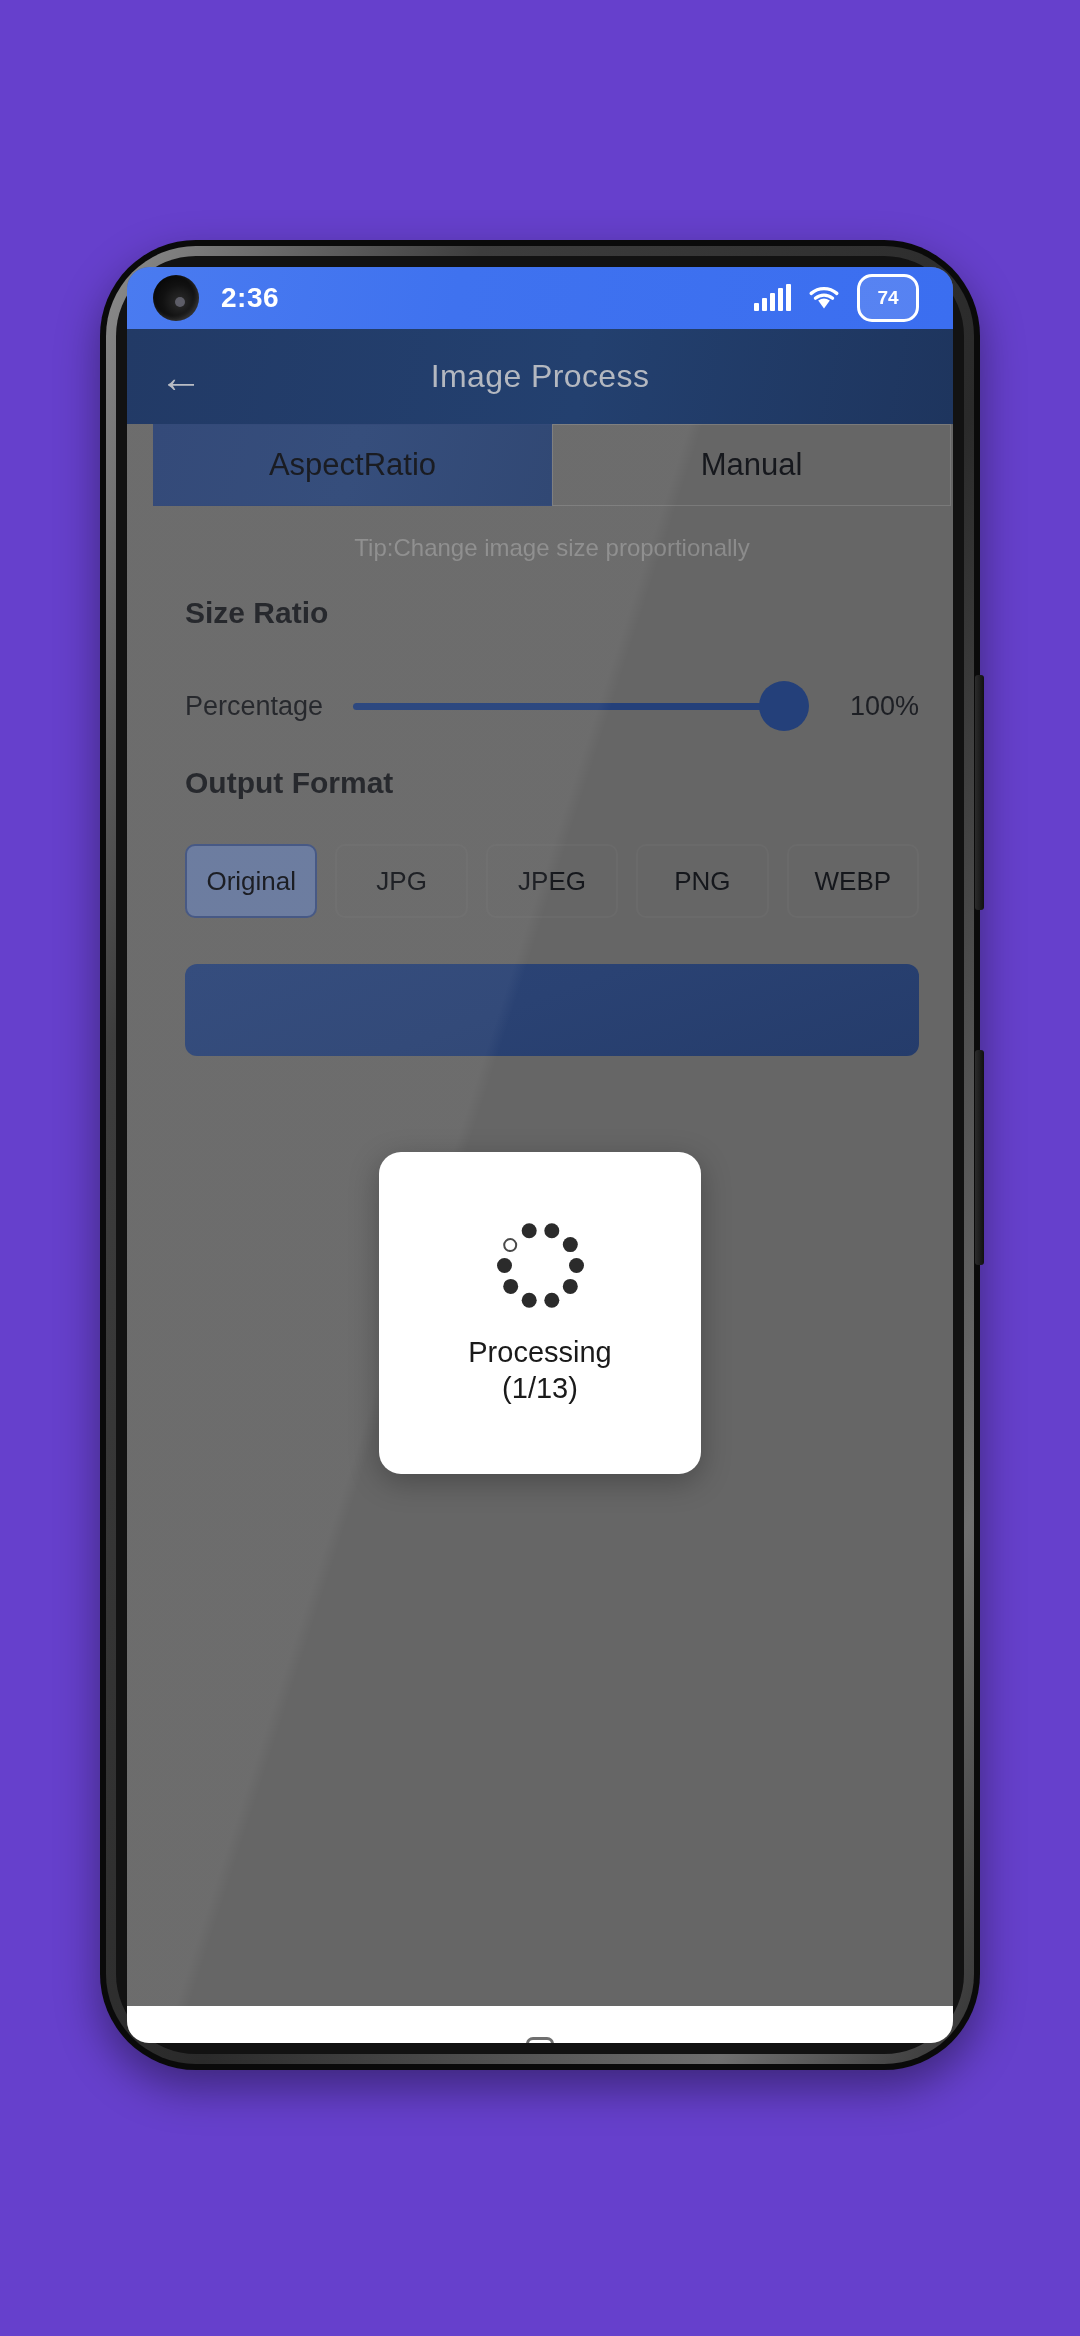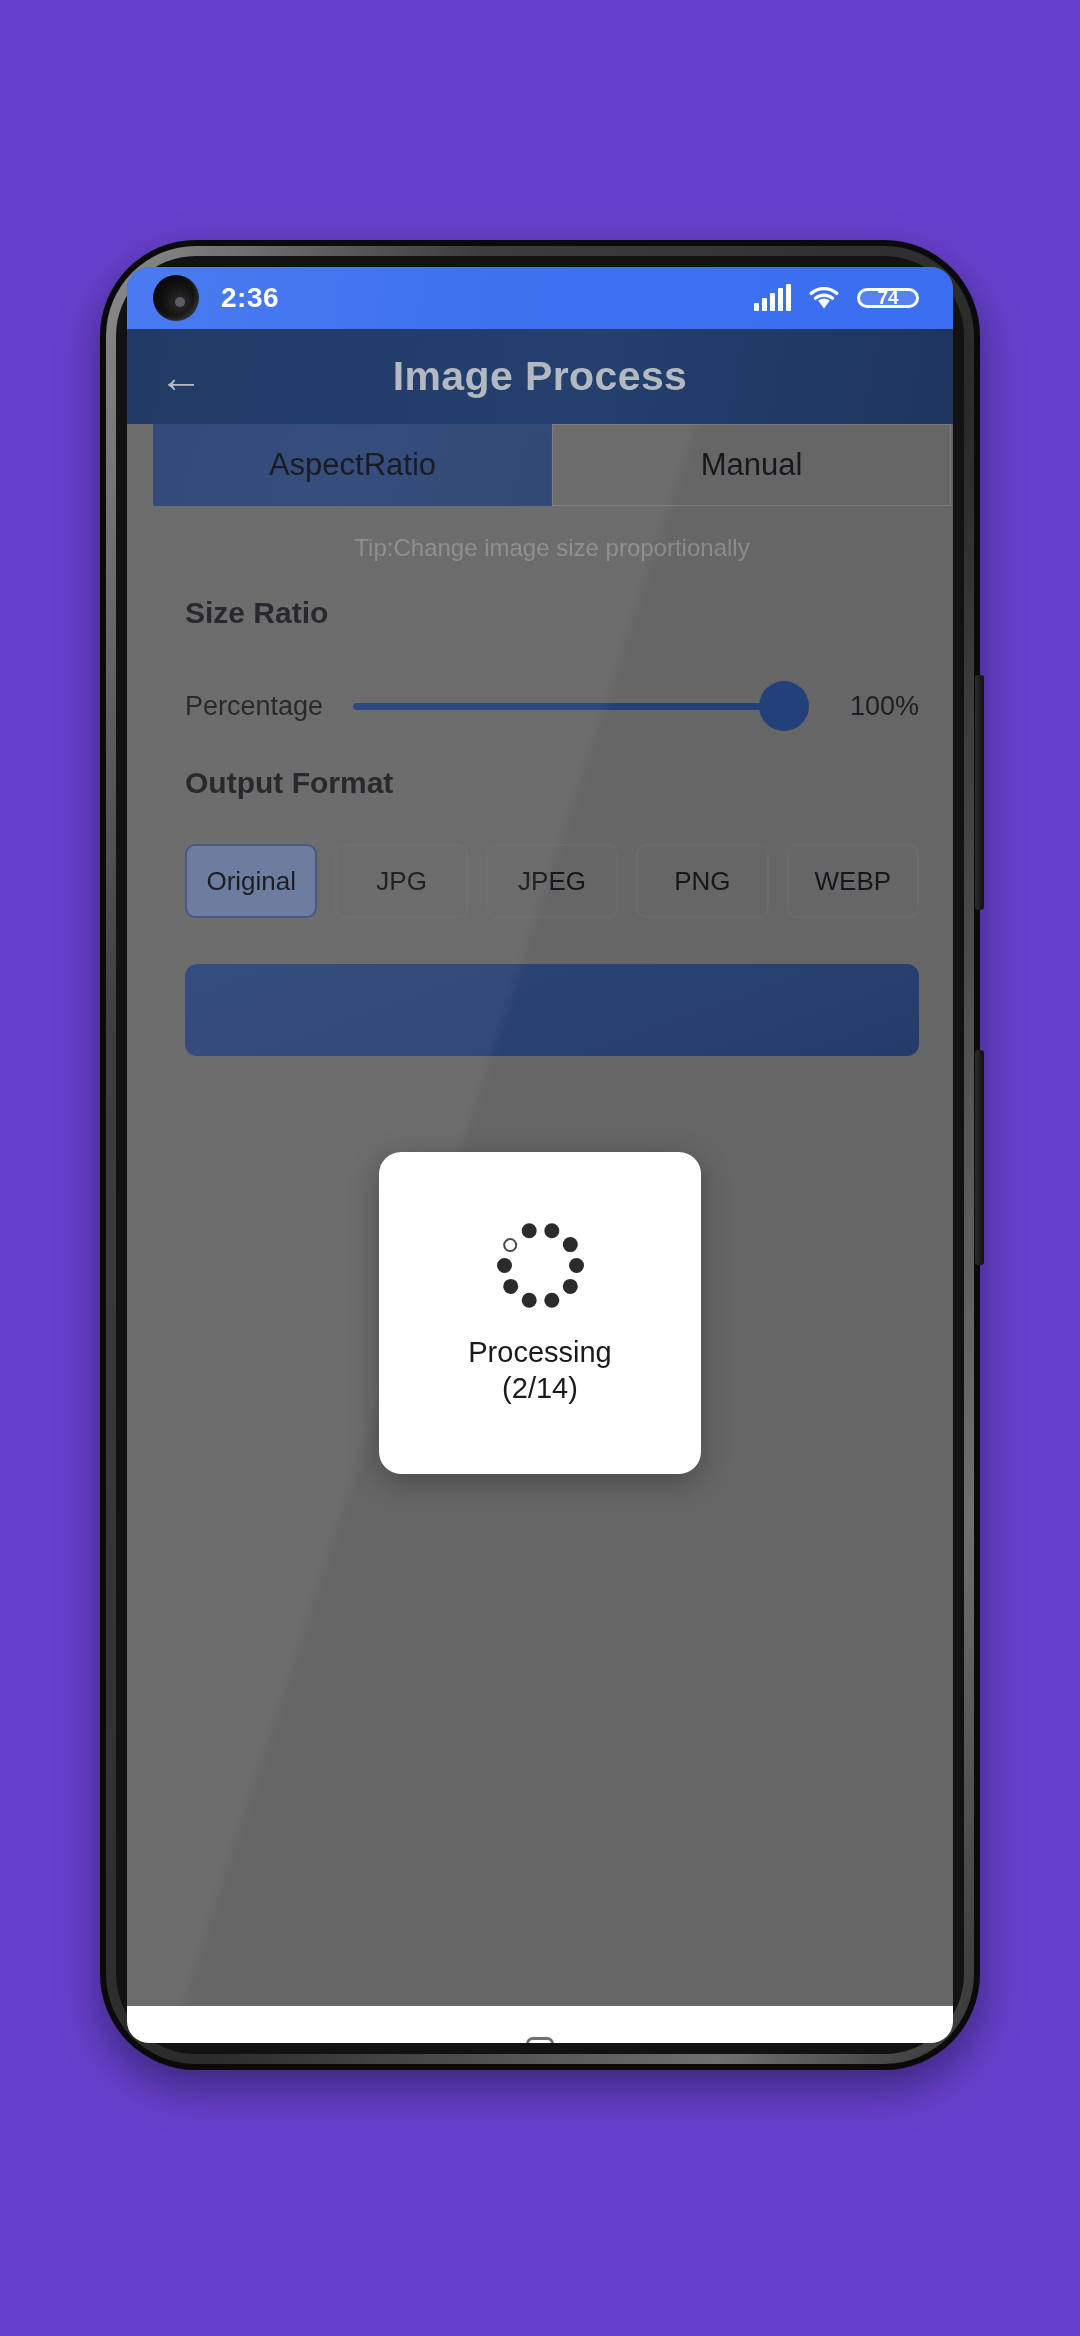--- a/index.html
+++ b/index.html
@@ -109,21 +109,21 @@
   .sig-bars { display: flex; align-items: flex-end; gap: 3px; height: 26px; }
   .sig-bars i { display:block; width: 5px; background: #fff; border-radius: 1px; }
   .sig-bars i:nth-child(1){height:8px;}
   .sig-bars i:nth-child(2){height:13px;}
   .sig-bars i:nth-child(3){height:18px;}
   .sig-bars i:nth-child(4){height:23px;}
   .sig-bars i:nth-child(5){height:27px;}
 
   .battery {
     min-width: 62px;
-    height: 20px;
+    height: 48px;
     border: 3px solid #ffffff;
     border-radius: 15px;
     display: flex;
     align-items: center;
     justify-content: center;
     font-size: 19px;
     font-weight: bold;
     color: #ffffff;
     padding: 0 8px;
     background: rgba(255,255,255,0.14);
@@ -142,25 +142,24 @@
     width: 60px; height: 60px;
     display: flex; align-items: center; justify-content: center;
     color: #b9bcc4;
     font-size: 44px;
     line-height: 1;
   }
   .app-title {
     position: absolute;
     left: 0; right: 0;
     text-align: center;
-    font-size: 41px;
+    font-size: 32px;
     color: #b4b8c0;
     letter-spacing: .4px;
     pointer-events: none;
-    font-weight: bold;
   }
 
   
   .content {
     position: relative;
     height: 1582px;
     background: #666666;
     padding-left: 24px;
   }
   .content::before {
@@ -427,21 +426,21 @@
           <span style="transform:translate(11.3px,-34.8px)"></span>
           <span style="transform:translate(29.8px,-20.9px)"></span>
           <span style="transform:translate(36.0px,0px)"></span>
           <span style="transform:translate(29.8px,20.9px)"></span>
           <span style="transform:translate(11.3px,34.8px)"></span>
           <span style="transform:translate(-11.3px,34.8px)"></span>
           <span style="transform:translate(-29.8px,20.9px)"></span>
           <span style="transform:translate(-36.0px,0px)"></span>
         </div>
         <div class="dlg-line">Processing</div>
-        <div class="dlg-line">(2/14)</div>
+        <div class="dlg-line">(1/13)</div>
       </div>
 
     </div>
 
     <div class="nav-bar">
       <div class="nav-btn">
         <span class="nav-chevron">‹</span>
       </div>
       <div class="nav-btn">
         <span class="nav-square"></span>

